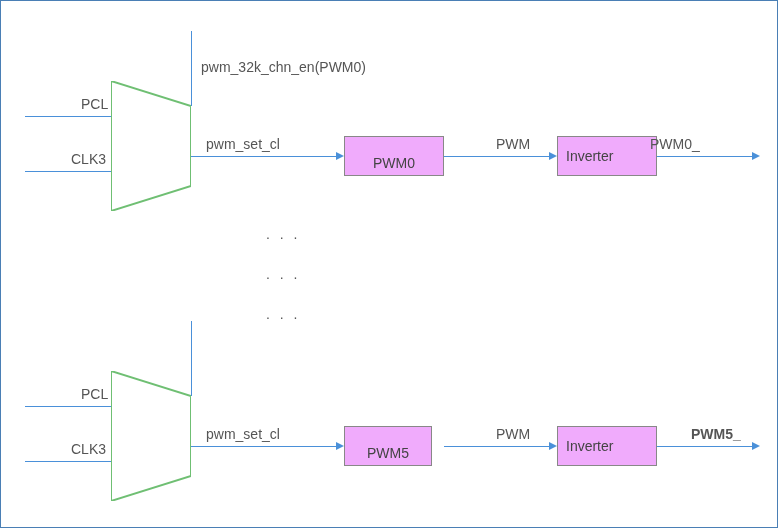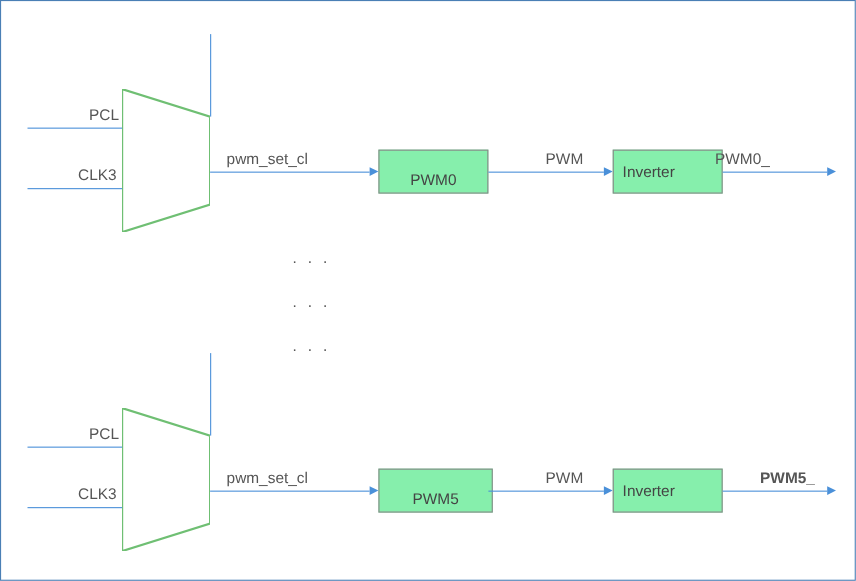--- a/index.html
+++ b/index.html
@@ -19,21 +19,21 @@
     margin: 0;
   }
   .label {
     position: absolute;
     white-space: nowrap;
     color: #555;
   }
   .box {
     position: absolute;
     border: 1px solid #888;
-    background: #86efac;
+    background: #f0abfc;
     display: flex;
     align-items: center;
     justify-content: center;
     color: #444;
   }
   .line {
     position: absolute;
     background: #4a90d9;
   }
   .hline { height: 1px; }
@@ -64,20 +64,21 @@
 
 <div class="frame">
 
   <div class="mux" style="left:110px; top:80px;">
     <svg width="80" height="130" viewBox="0 0 80 130">
       <polygon points="0,0 80,25 80,105 0,130" fill="#ffffff" stroke="#6fbf73" stroke-width="2"></polygon>
     </svg>
   </div>
 
   <div class="line vline" style="left:190px; top:30px; height:75px;"></div>
+  <div class="label" style="left:200px; top:58px;">pwm_32k_chn_en(PWM0)</div>
 
   <div class="line hline" style="left:24px; top:115px; width:86px;"></div>
   <div class="label" style="left:80px; top:95px;">PCL</div>
 
   <div class="line hline" style="left:24px; top:170px; width:86px;"></div>
   <div class="label" style="left:70px; top:150px;">CLK3</div>
 
   <div class="line hline" style="left:190px; top:155px; width:145px;"></div>
   <div class="arrowhead" style="left:335px; top:151px;"></div>
   <div class="label" style="left:205px; top:135px;">pwm_set_cl</div>
@@ -113,21 +114,21 @@
   <div class="line hline" style="left:24px; top:405px; width:86px;"></div>
   <div class="label" style="left:80px; top:385px;">PCL</div>
 
   <div class="line hline" style="left:24px; top:460px; width:86px;"></div>
   <div class="label" style="left:70px; top:440px;">CLK3</div>
 
   <div class="line hline" style="left:190px; top:445px; width:145px;"></div>
   <div class="arrowhead" style="left:335px; top:441px;"></div>
   <div class="label" style="left:205px; top:425px;">pwm_set_cl</div>
 
-  <div class="box" style="left:343px; top:425px; width:104px; height:40px;">
+  <div class="box" style="left:343px; top:425px; width:88px; height:40px;">
     <span style="align-self:flex-end; padding-bottom:4px;">PWM5</span>
   </div>
 
   <div class="line hline" style="left:443px; top:445px; width:105px;"></div>
   <div class="arrowhead" style="left:548px; top:441px;"></div>
   <div class="label" style="left:495px; top:425px;">PWM</div>
 
   <div class="box" style="left:556px; top:425px; width:100px; height:40px; justify-content:flex-start; padding-left:8px;">
     <span>Inverter</span>
   </div>

